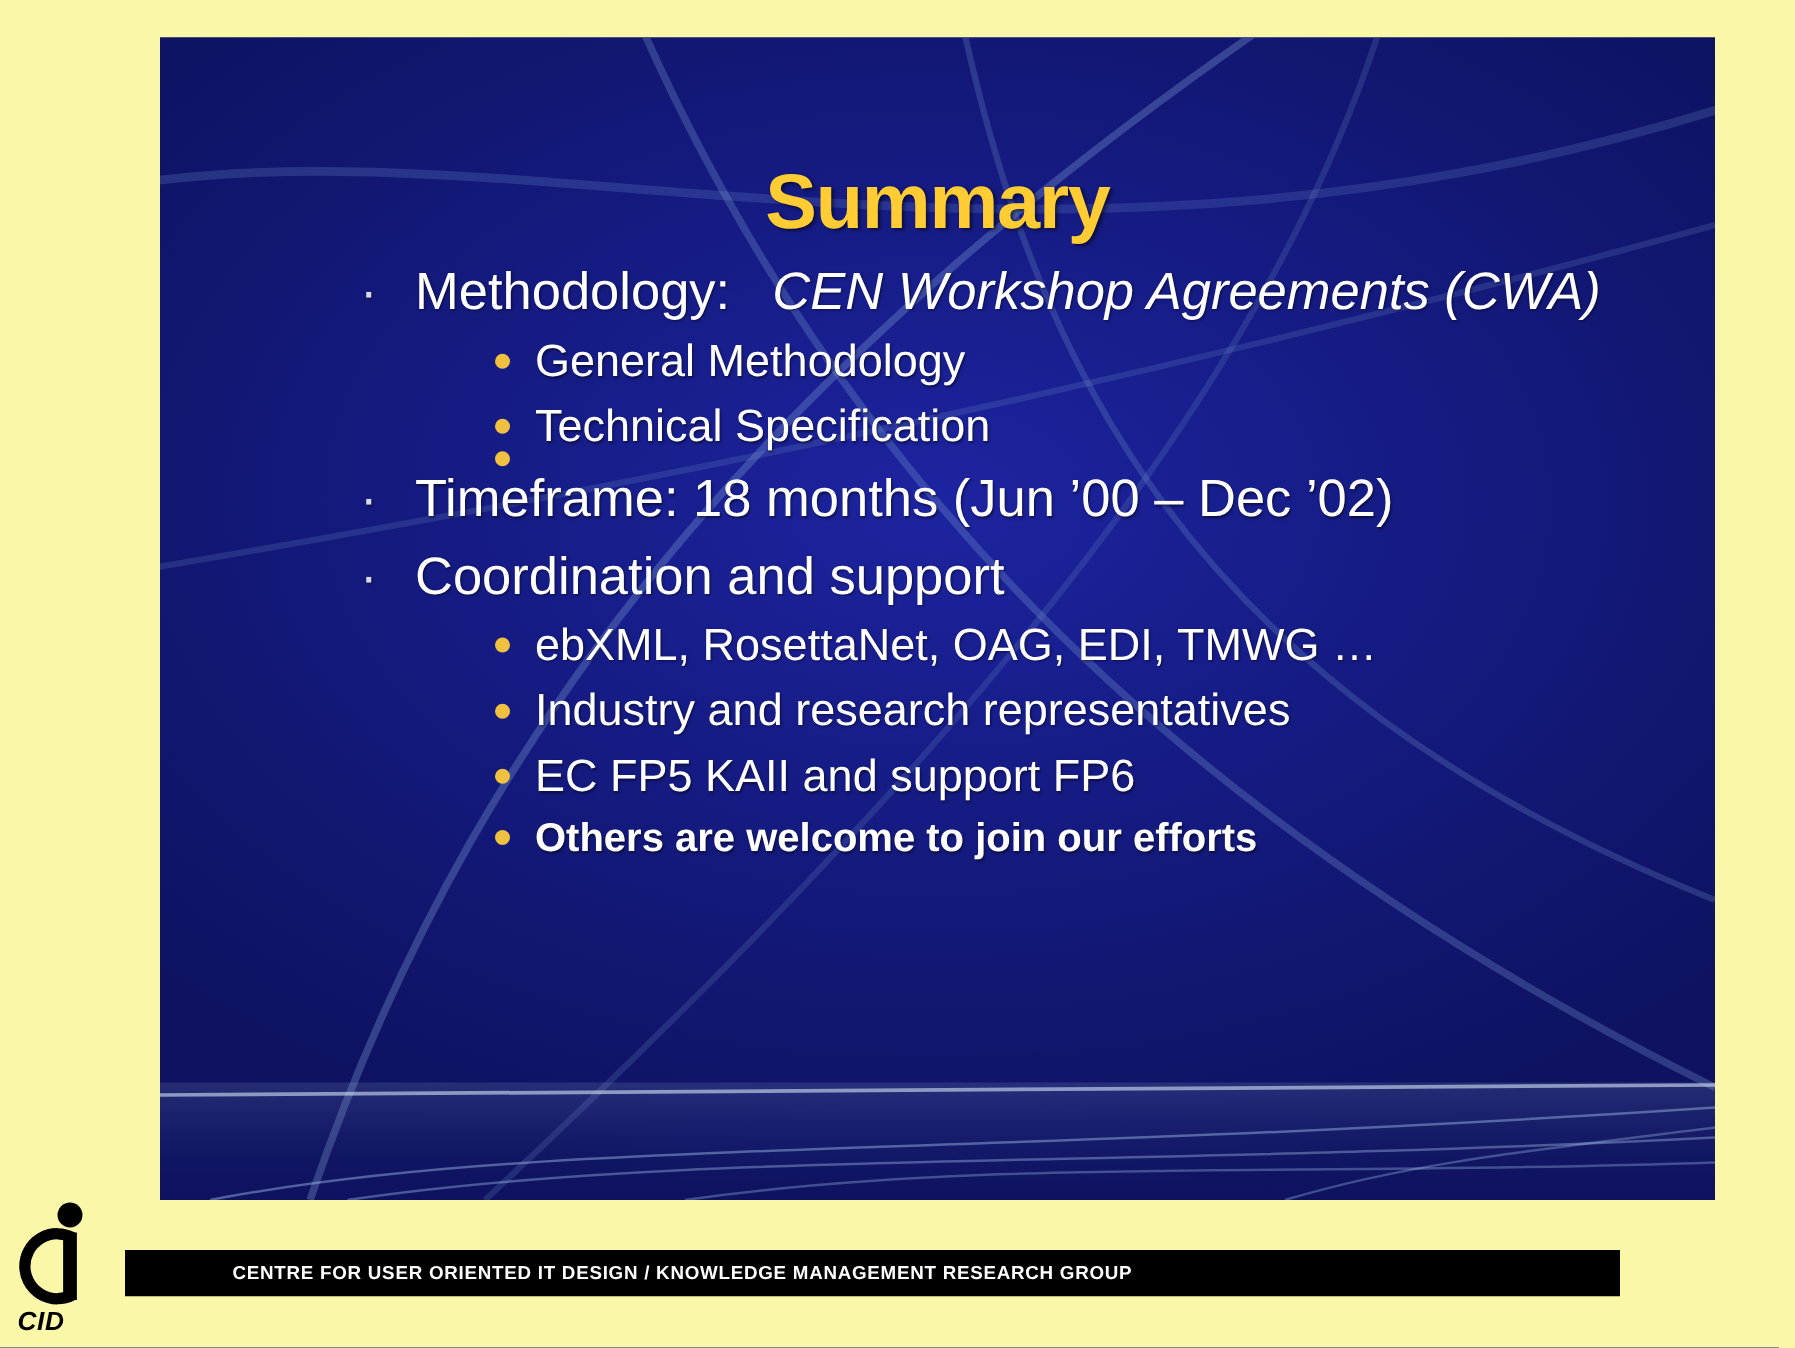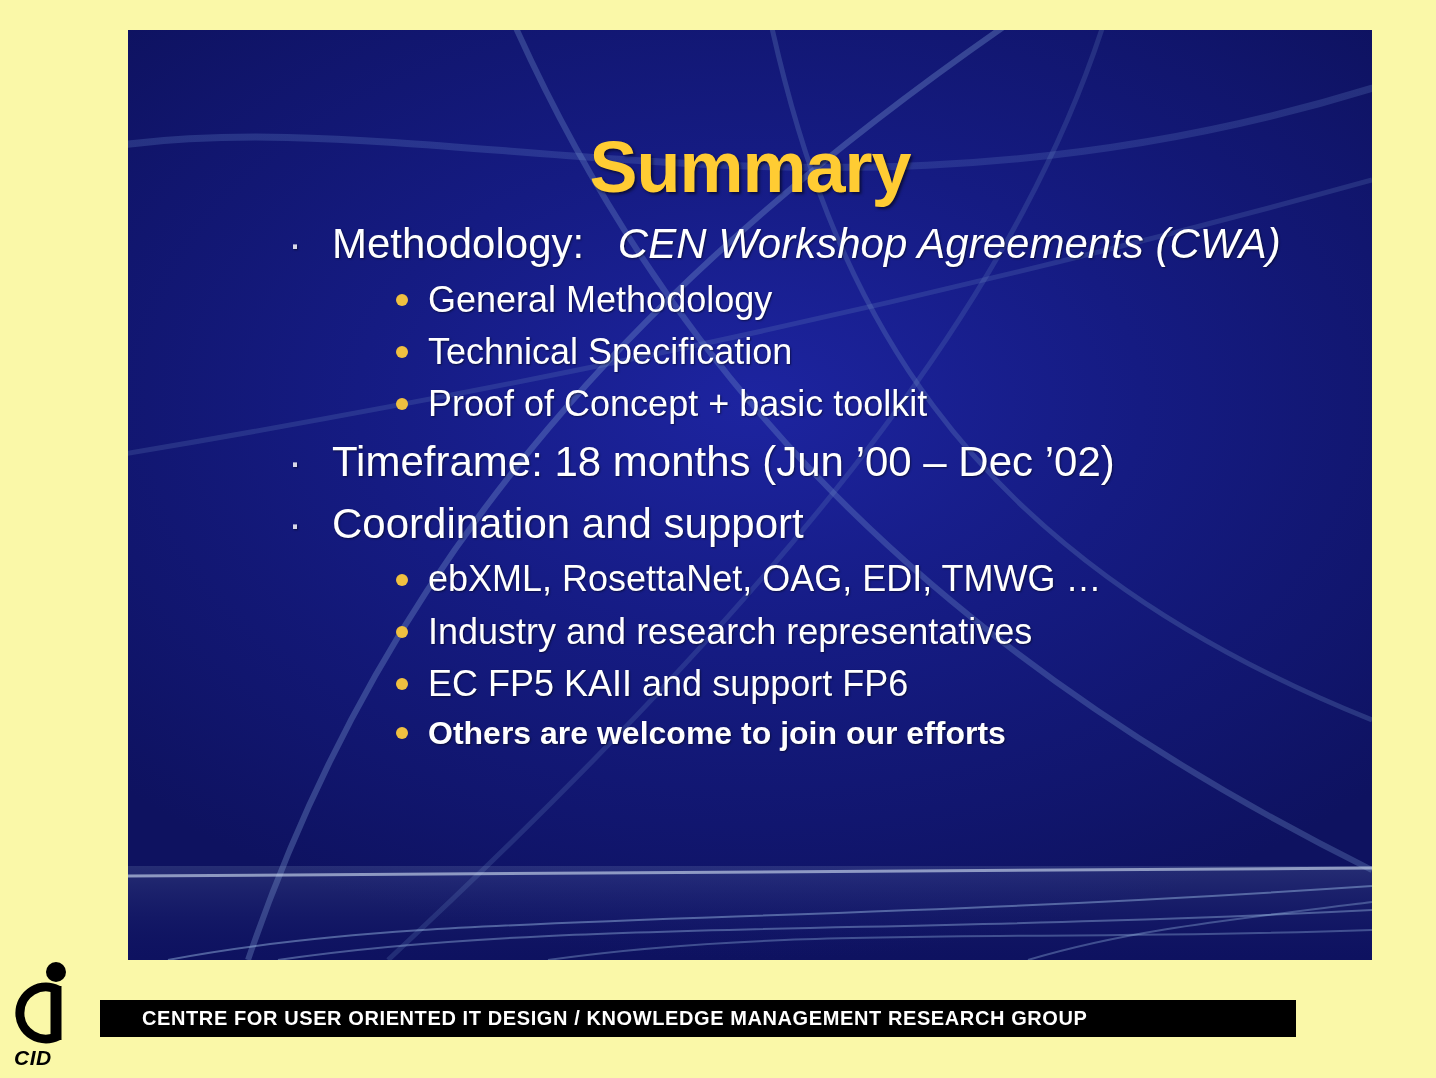--- a/index.html
+++ b/index.html
@@ -34,21 +34,21 @@
   }
   .slide-inner {
     position: relative;
     z-index: 3;
     padding: 0;
   }
 
   .slide-title {
     text-align: center;
     color: #ffcc33;
-    font-size: 72px;
+    font-size: 62px;
     font-weight: bold;
     letter-spacing: -1px;
     margin-top: 96px;
     margin-bottom: 6px;
     text-shadow: 2px 2px 3px rgba(0,0,0,0.55);
   }
 
   ul.lvl1 {
     list-style: none;
     margin: 0;
@@ -111,25 +111,26 @@
     left: 100px;
     top: 1000px;
     width: 1196px;
     height: 37px;
     background: #000000;
     display: flex;
     align-items: center;
   }
   .footer-text {
     color: #ffffff;
-    font-size: 20px;
+    font-size: 15px;
     font-weight: bold;
     letter-spacing: 0.6px;
     padding-left: 42px;
     white-space: nowrap;
+    margin-left: 44px;
   }
 
   
   .logo {
     position: absolute;
     left: 14px;
     top: 960px;
     width: 84px;
     height: 108px;
   }
@@ -181,21 +182,21 @@
   <div class="slide-inner">
     <div class="slide-title">Summary</div>
 
     <ul class="lvl1">
 
       <li>
         <span class="b1">·</span><span>Methodology: </span><span class="ital">CEN Workshop Agreements (CWA)</span>
         <ul class="lvl2">
           <li><span class="b2"></span><span>General Methodology</span></li>
           <li><span class="b2"></span><span>Technical Specification</span></li>
-          <li><span class="b2"></span><span>Proof of Concept + basic toolkit</span></li>
+          <li><span class="b2"></span></li>
         </ul>
       </li>
 
       <li>
         <span class="b1">·</span><span>Timeframe: 18 months (Jun ’00 – Dec ’02)</span>
       </li>
 
       <li>
         <span class="b1">·</span><span>Coordination and support</span>
         <ul class="lvl2">

